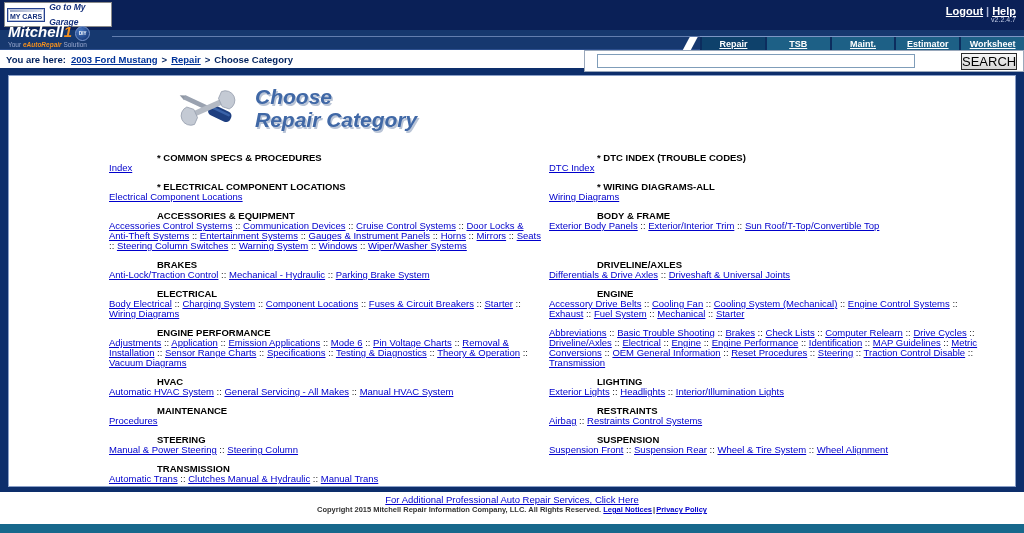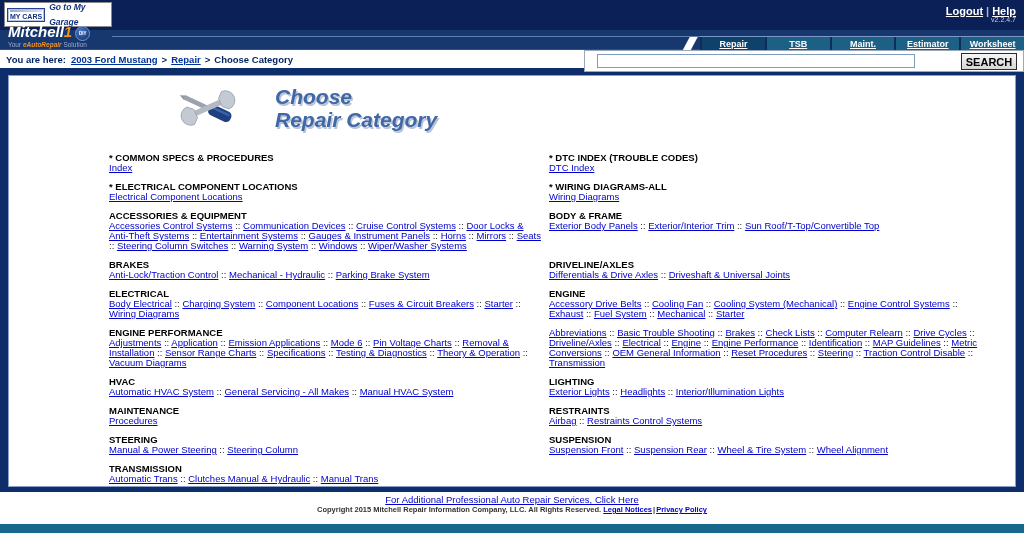--- a/index.html
+++ b/index.html
@@ -48,34 +48,34 @@
   .crumb-link { color:#003399; font-weight:bold; text-decoration:underline; cursor:pointer; }
   .crumb-sep { font-weight:bold; padding:0 4px; }
   .crumb-current { font-weight:bold; }
 
   .searchbox { position:absolute; top:0; right:0; width:440px; height:22px; background:#fff;
                border:1px solid #9aa8bb; z-index:6; display:flex; align-items:center; }
   .searchbox input { margin-left:12px; width:318px; height:14px; border:1px solid #7f9db9;
                      font-size:10px; padding:1px 3px; font-family:"Liberation Sans", sans-serif; }
   .searchbox button { position:absolute; right:6px; top:2px; width:56px; height:17px;
                       background:linear-gradient(#f6f6f6,#d6d6d6); border:1px solid #2b2b2b;
-                      font-size:11px; font-weight:bold; font-family:"Liberation Sans", sans-serif; cursor:pointer; }
+                      font-size:13px; font-weight:normal; font-family:"Liberation Sans", sans-serif; cursor:pointer; }
 
   
   .main-wrap { background:#0d2e6b; padding:7px 8px 5px 8px; }
   .panel { background:#fff; height:412px; border:1px solid #8ba0c8; overflow:hidden; }
 
-  .title-block { display:flex; align-items:flex-start; margin:9px 0 0 164px; height:50px;gap:20px; }
+  .title-block { display:flex; align-items:flex-start; margin:9px 0 0 164px; height:50px; }
   .tools-icon { width:70px; height:46px; flex:0 0 auto; }
   .page-title { margin-left:12px; color:#4068a6; font-size:21px; line-height:23px; font-weight:bold;
                 font-style:italic; text-shadow:1.5px 1.5px 0 #b9c4d6; }
 
   .cats { display:grid; grid-template-columns:435px 430px; column-gap:5px; row-gap:9px;
           padding:18px 0 0 100px; }
-  .cat-title { font-size:9.5px; font-weight:bold; color:#000; line-height:10px; }
+  .cat-title { font-size:9.5px; font-weight:bold; color:#000; line-height:10px;margin-left:48px; }
   .cat-links { font-size:9.5px; line-height:10px; color:#222; }
   .cat-link { color:#0000cc; text-decoration:underline; cursor:pointer; }
   .link-sep { color:#222; }
 
   
   .footer { background:#fff; height:32px; text-align:center; padding-top:2px; }
   .f-link { display:block; font-size:9.5px; color:#0000cc; text-decoration:underline; line-height:11px; cursor:pointer; }
   .f-copy { font-size:7.5px; font-weight:bold; color:#333; line-height:10px; }
   .f-copy a { color:#0000cc; text-decoration:underline; cursor:pointer; }
   .f-copy .fsep { color:#333; padding:0 1px; }

